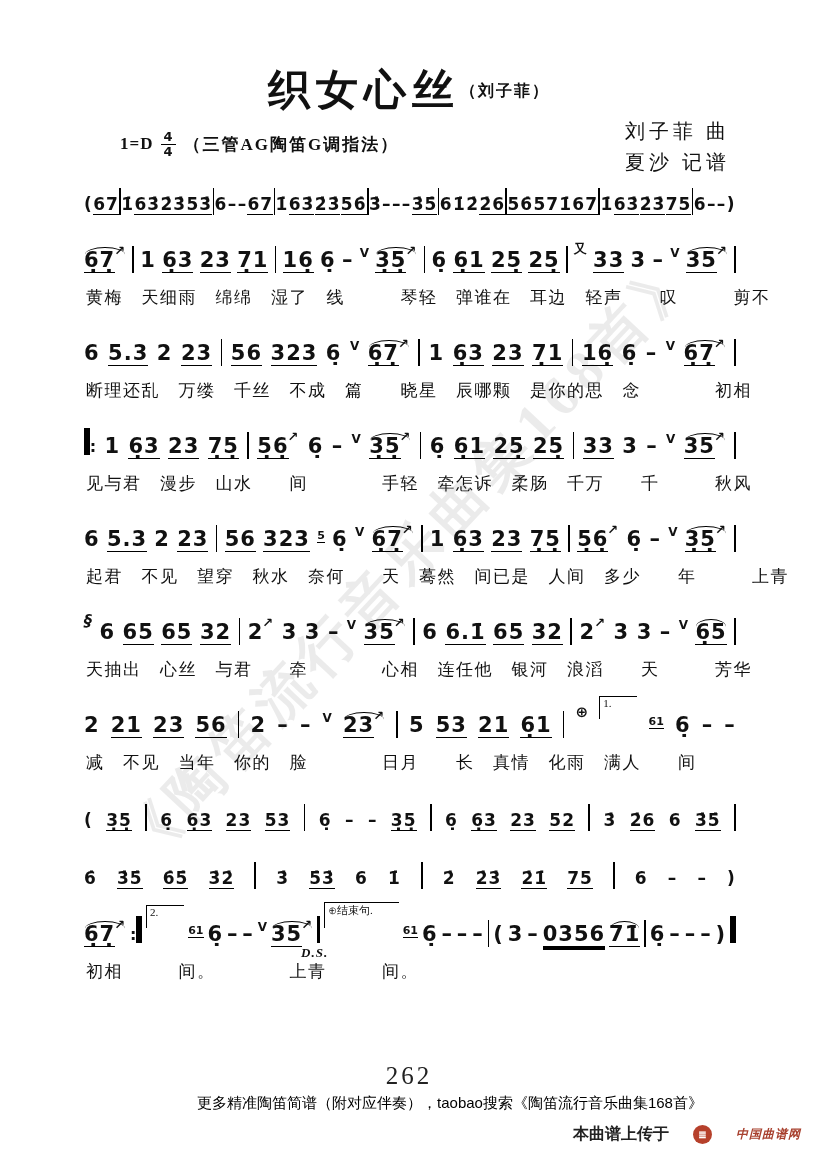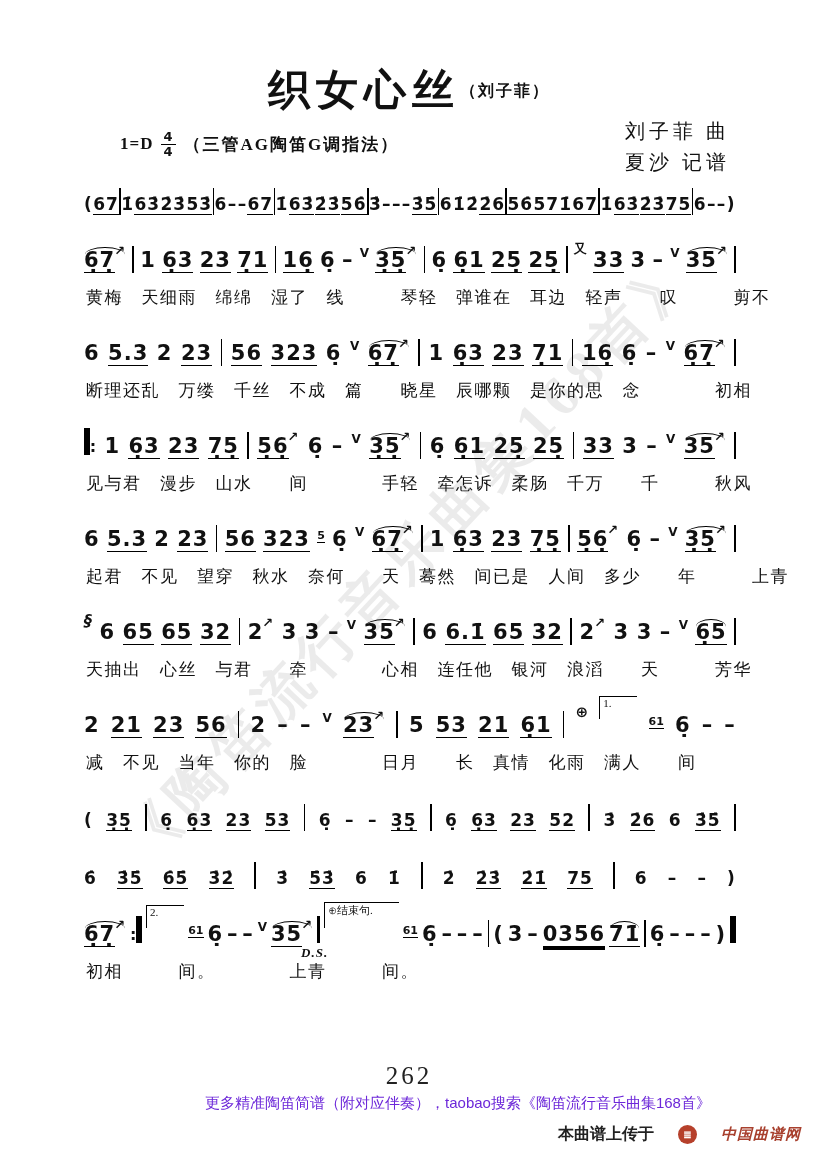--- a/index.html
+++ b/index.html
@@ -47,28 +47,28 @@
   .ann{font-size:13px;font-weight:bold;position:relative;top:-16px;
     font-family:"Liberation Serif",serif;}
   .dsbar{position:relative;display:inline-block;}
   .dslabel{position:absolute;left:-16px;top:29px;font-size:13px;font-style:italic;
     font-weight:bold;font-family:"Liberation Serif",serif;letter-spacing:1px;}
   .lyrics{white-space:pre;font-size:17px;letter-spacing:1.5px;margin:12px 0 10px 2px;
     font-family:"Liberation Serif","DejaVu Serif",serif;}
   
   .pageno{position:absolute;top:1062px;left:0;width:100%;text-align:center;
     font-size:25px;letter-spacing:3px;color:#222;}
-  .footer-note{position:absolute;top:1094px;left:178px;width:560px;text-align:center;
-    font-size:15px;color:#6d28d9;font-family:"Liberation Sans","DejaVu Sans",sans-serif;}
+  .footer-note{position:absolute;top:1094px;left:170px;width:560px;text-align:center;
+    font-size:15px;color:#000000;font-family:"Liberation Sans","DejaVu Sans",sans-serif;}
   .uploader{position:absolute;top:1124px;right:17px;display:flex;align-items:center;gap:24px;
     font-size:16px;font-weight:bold;color:#222;
     font-family:Liberation Serif, serif;}
   .site-logo{display:inline-flex;align-items:center;justify-content:center;width:19px;height:19px;
     border-radius:50%;background:#b6402b;color:#fff;font-size:10px;font-weight:bold;}
-  .site-name{color:#a8402e;font-weight:bold;font-style:italic;letter-spacing:1px;font-size:15px;}
+  .site-name{color:#a8402e;font-weight:bold;font-style:italic;letter-spacing:1px;font-size:12px;}
 </style>
 </head>
 <body>
 
 <div class="page">
 
   <div class="watermark">《陶笛流行音乐曲集168首》</div>
 
   <h1 class="title"><span>织女心丝</span><span class="subtitle">（刘子菲）</span></h1>
 

